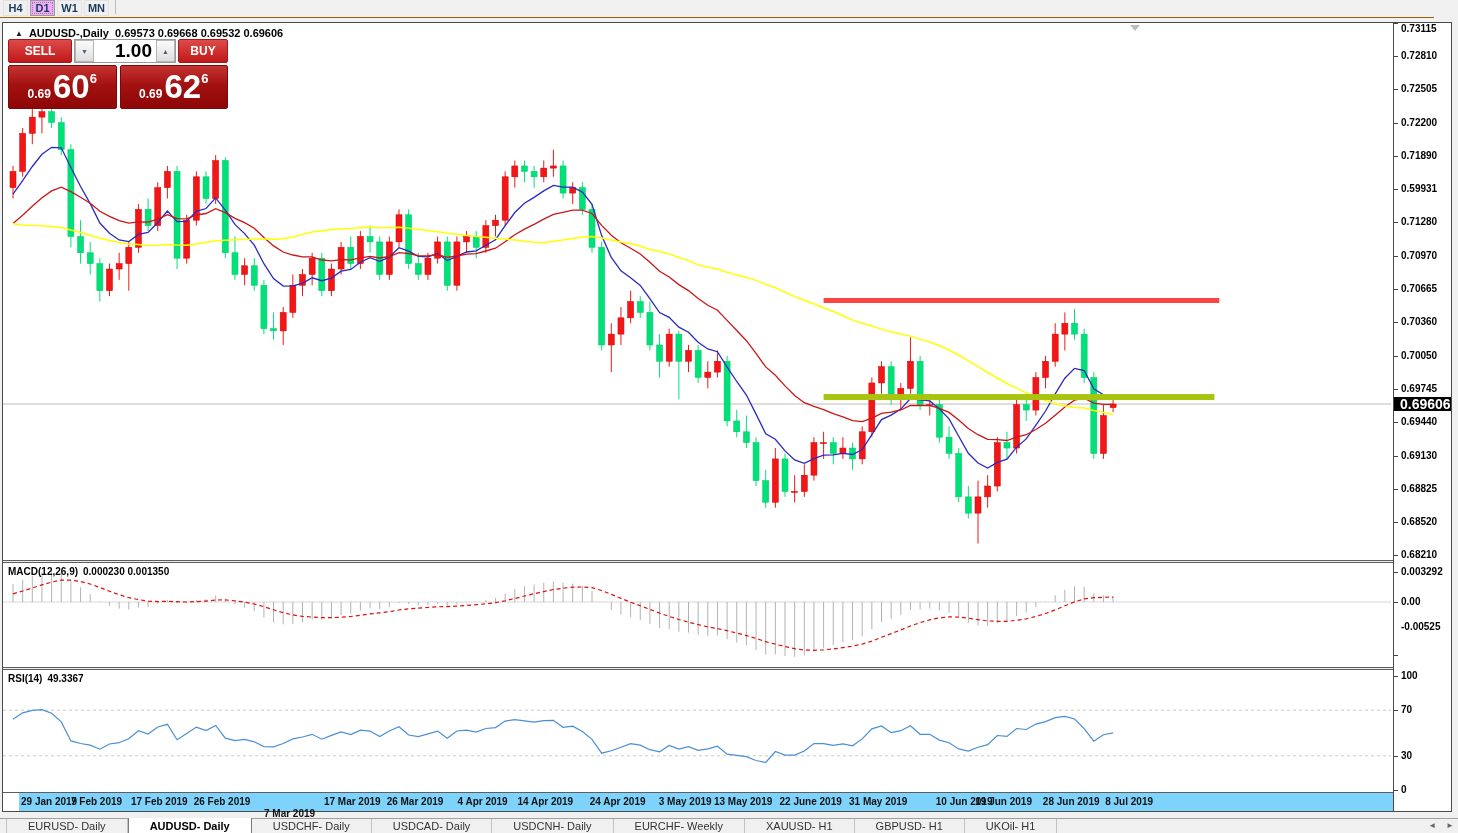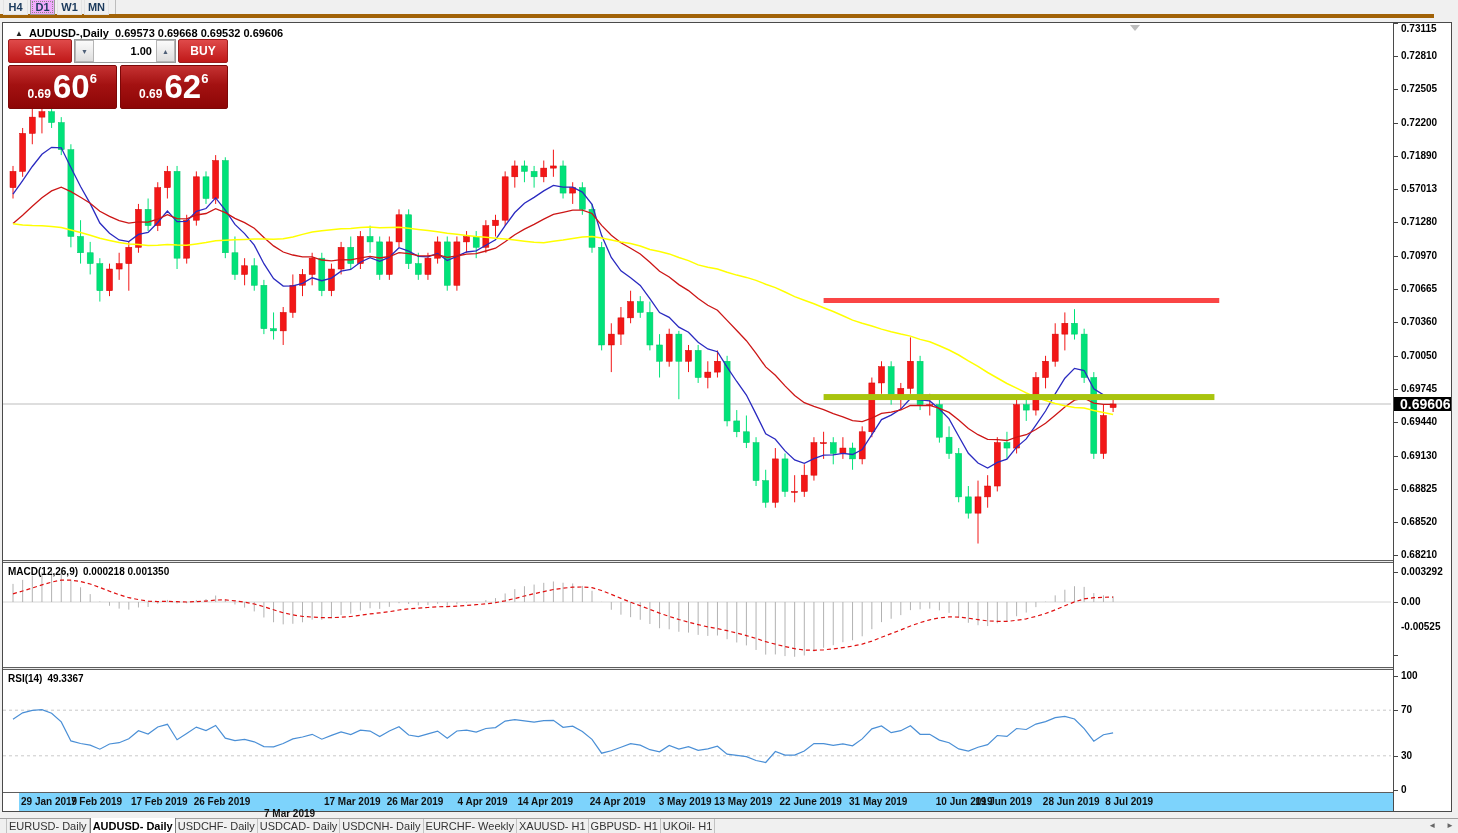--- a/index.html
+++ b/index.html
@@ -1,21 +1,21 @@
 <!DOCTYPE html>
 <html><head>
 <meta charset="utf-8">
 <style>
   * { margin:0; padding:0; box-sizing:border-box; }
   html,body { width:1458px; height:833px; overflow:hidden; background:#f0f0f0;
     font-family:"Liberation Sans", sans-serif; }
 
   
   .toolbar { position:absolute; left:0; top:0; width:1434px; height:18px;
-    background:#f0f0f0; border-bottom:4px solid #a16207; display:flex; align-items:center; padding-left:2px; }
+    background:#f0f0f0; border-bottom:1px solid #a16207; display:flex; align-items:flex-start; padding-left:2px; }
   .tf-btn { height:16px; min-width:25px; margin:0 1px; display:inline-flex; align-items:center; justify-content:center;
     font-size:11px; font-weight:700; color:#1b3a5c; background:#f0f0f0; border:1px solid #e3e3e3; cursor:pointer; }
   .tf-btn.active { background:#f0abfc; border:1px solid #9a9a9a; outline:1px dotted #8a8a8a; outline-offset:-3px; }
   .toolbar-sep { width:1px; height:14px; background:#bdbdbd; margin:0 5px; }
 
   
   .chart-window { position:absolute; left:2px; top:22px; width:1450px; height:790px;
     background:#ffffff; border:1px solid #4a4a4a; }
   .chart-window svg { position:absolute; left:0; }
   #main-svg  { top:0; }
@@ -40,21 +40,21 @@
   .trade-panel { position:absolute; left:5px; top:16px; width:220px; z-index:7; }
   .trade-row1 { display:flex; gap:2px; height:24px; }
   .trade-btn { flex:0 0 64px; display:flex; align-items:center; justify-content:center;
     color:#fff; font-size:12px; font-weight:700; background:linear-gradient(#df4a4a,#c01818);
     border:1px solid #9b1c1c; border-radius:2px; cursor:pointer; }
   .trade-btn.buy { flex:0 0 50px; }
   .vol-box { flex:1; display:flex; border:1px solid #9a9a9a; background:#fff; }
   .vol-arrow { width:19px; display:flex; align-items:center; justify-content:center;
     background:linear-gradient(#fbfbfb,#dedede); border:1px solid #b5b5b5; color:#4f6078; font-size:7px; cursor:pointer; }
   .vol-value { flex:1; display:flex; align-items:center; justify-content:flex-end; padding-right:4px;
-    font-size:11px; font-weight:700; color:#000; }
+    font-size:19px; font-weight:700; color:#000; }
   .trade-row2 { display:flex; gap:3px; margin-top:2px; height:44px; }
   .price-tile { flex:1; display:flex; align-items:center; justify-content:center;
     background:linear-gradient(#c53232 0%, #a31111 45%, #8d0606 100%);
     border:1px solid #7c0808; border-radius:2px; color:#fff; cursor:pointer; }
   .price-tile .prefix { font-size:12px; font-weight:700; align-self:flex-end; margin-bottom:7px; margin-right:2px; }
   .price-tile .big { font-size:33px; font-weight:700; line-height:40px; }
   .price-tile .sup { font-size:13px; font-weight:700; align-self:flex-start; margin-top:5px; }
 
   
   .axis-col { position:absolute; left:1390px; top:0; width:58px; height:788px;
@@ -65,21 +65,21 @@
     font-size:14px; font-weight:700; line-height:14px; padding-left:6px; z-index:6; }
 
   
   .date-row { position:absolute; left:16px; top:770px; width:1388px; height:18px; background:#7dd3fc; }
   .date-label { position:absolute; top:3px; font-size:10px; font-weight:700; color:#111; white-space:nowrap;
     transform:translateX(-50%); }
 
   
   .tabbar { position:absolute; left:0; top:818px; width:1458px; height:15px; background:#f0f0f0;
     border-top:1px solid #a0a0a0; display:flex; align-items:stretch; padding-left:6px; }
-  .tab { display:flex; align-items:center; padding:0 2px; font-size:11px; color:#333;
+  .tab { display:flex; align-items:center; padding:0 21px; font-size:11px; color:#333;
     border-right:1px solid #c2c2c2; background:#f0f0f0; cursor:pointer; white-space:nowrap; }
   .tab:first-child { border-left:1px solid #c2c2c2; }
   .tab.active { background:#ffffff; font-weight:700; color:#000;
     border-left:1px solid #7a7a7a; border-right:1px solid #7a7a7a; margin-top:-1px; }
   .tab-scroll { position:absolute; right:4px; top:2px; display:flex; gap:10px; }
   .tab-scroll span { font-size:8px; color:#666; cursor:pointer; }
 </style>
 </head>
 <body>
 
@@ -490,40 +490,40 @@
       </div>
       <div class="price-tile">
         <span class="prefix">0.69</span>
         <span class="big">62</span>
         <span class="sup">6</span>
       </div>
     </div>
   </div>
 
   <div class="ind-label" id="macd-label">
-    <span>MACD(12,26,9)</span><span>0.000218 0.001350</span>
+    <span>MACD(12,26,9)</span><span>0.000230 0.001350</span>
   </div>
   <div class="ind-label" id="rsi-label">
     <span>RSI(14)</span><span>49.3367</span>
   </div>
 
   <div class="axis-col" id="axis-col">
     <div class="current-price-tag">0.69606</div>
   <div class="axis-tick-dash" style="top: 0.2735px;"></div>
       <div class="axis-tick-label" style="top: 0px;">0.73115</div>
       <div class="axis-tick-dash" style="top: 33.366px;"></div>
       <div class="axis-tick-label" style="top: 27.366px;">0.72810</div>
       <div class="axis-tick-dash" style="top: 66.4585px;"></div>
       <div class="axis-tick-label" style="top: 60.4585px;">0.72505</div>
       <div class="axis-tick-dash" style="top: 99.551px;"></div>
       <div class="axis-tick-label" style="top: 93.551px;">0.72200</div>
       <div class="axis-tick-dash" style="top: 133.186px;"></div>
       <div class="axis-tick-label" style="top: 127.186px;">0.71890</div>
       <div class="axis-tick-dash" style="top: 166.279px;"></div>
-      <div class="axis-tick-label" style="top: 160.279px;">0.57013</div>
+      <div class="axis-tick-label" style="top: 160.279px;">0.59931</div>
       <div class="axis-tick-dash" style="top: 199.371px;"></div>
       <div class="axis-tick-label" style="top: 193.371px;">0.71280</div>
       <div class="axis-tick-dash" style="top: 233.006px;"></div>
       <div class="axis-tick-label" style="top: 227.006px;">0.70970</div>
       <div class="axis-tick-dash" style="top: 266.099px;"></div>
       <div class="axis-tick-label" style="top: 260.099px;">0.70665</div>
       <div class="axis-tick-dash" style="top: 299.191px;"></div>
       <div class="axis-tick-label" style="top: 293.191px;">0.70360</div>
       <div class="axis-tick-dash" style="top: 332.826px;"></div>
       <div class="axis-tick-label" style="top: 326.826px;">0.70050</div>

